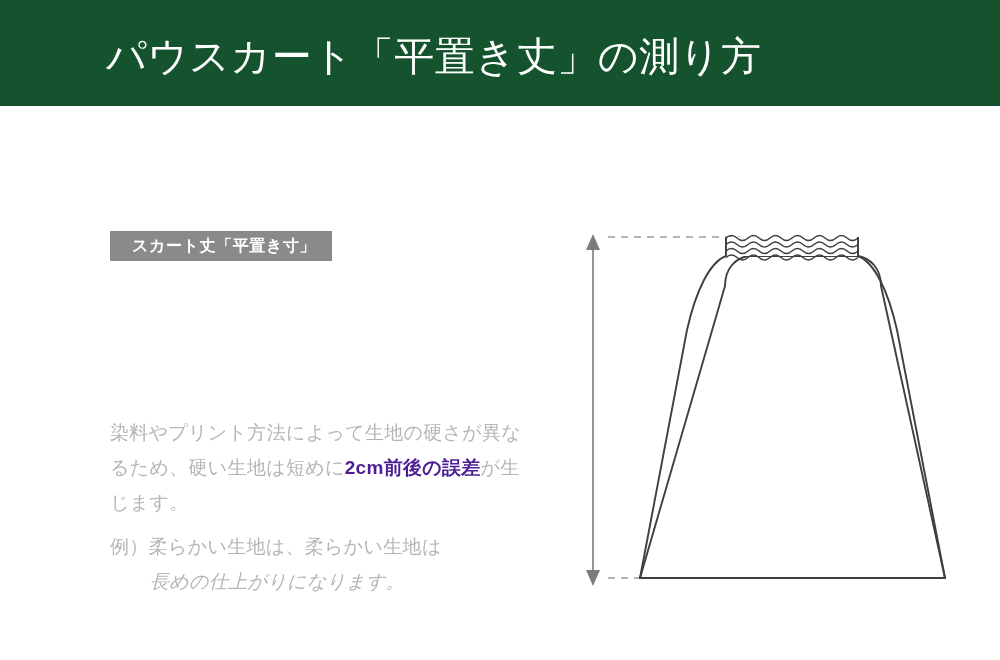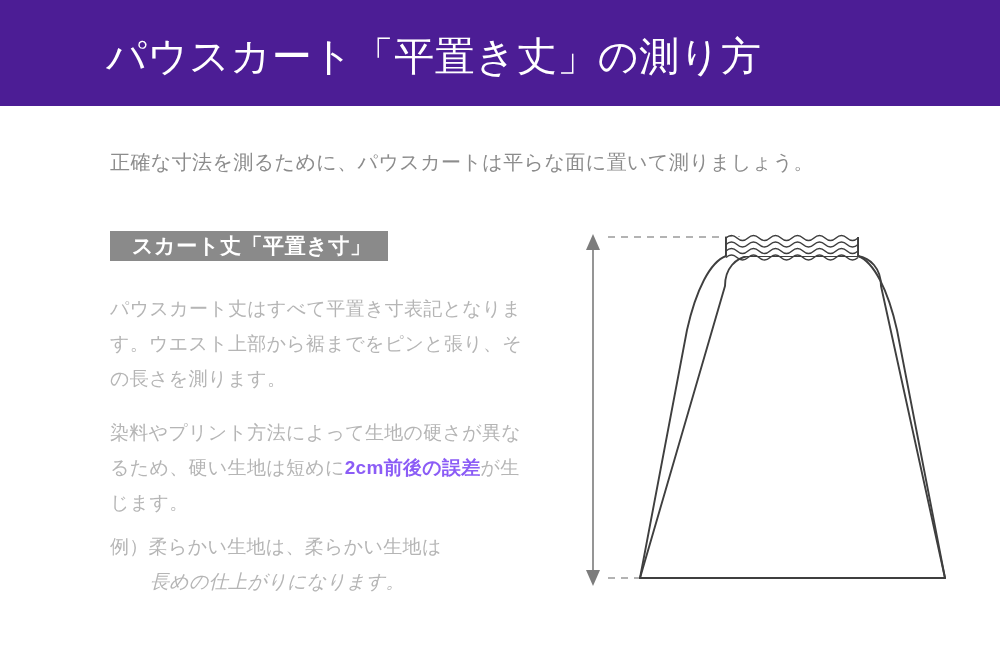--- a/index.html
+++ b/index.html
@@ -22,21 +22,21 @@
     background: #ffffff;
   }
 
   
   .header-bar {
     position: absolute;
     left: 0;
     top: 0;
     width: 1000px;
     height: 106px;
-    background: #4c1d95;
+    background: #14532d;
   }
   .header-title {
     position: absolute;
     left: 106px;
     top: 34px;
     font-size: 40px;
     line-height: 44px;
     color: #ffffff;
     letter-spacing: 0.5px;
     white-space: nowrap;
@@ -57,21 +57,21 @@
 
   
   .section-badge {
     position: absolute;
     left: 110px;
     top: 231px;
     height: 30px;
     padding: 0 16px 0 22px;
     background: #8a8a8a;
     color: #ffffff;
-    font-size: 21px;
+    font-size: 16px;
     line-height: 30px;
     font-weight: 700;
     letter-spacing: 0.6px;
     white-space: nowrap;
     box-sizing: border-box;
   }
 
   
   .para {
     position: absolute;
@@ -92,21 +92,21 @@
   }
   .para-3 .hang {
     display: inline-block;
   }
   .para-3 .line2 {
     display: block;
     padding-left: 40px;
     font-style: italic;
   }
   .emph {
-    color: #8b5cf6;
+    color: #4c1d95;
     font-weight: 700;
   }
 
   
   .diagram {
     position: absolute;
     left: 560px;
     top: 210px;
     width: 420px;
     height: 400px;
@@ -115,25 +115,23 @@
 </style>
 </head>
 <body>
 
 <div id="page">
 
   <div class="header-bar">
     <div class="header-title">パウスカート「平置き丈」の測り方</div>
   </div>
 
-  <div class="intro-text">正確な寸法を測るために、パウスカートは平らな面に置いて測りましょう。</div>
 
   <div class="section-badge">スカート丈「平置き寸」</div>
 
-  <div class="para para-1">パウスカート丈はすべて平置き寸表記となります。ウエスト上部から裾までをピンと張り、その長さを測ります。</div>
 
   <div class="para para-2">
     <span>染料やプリント方法によって生地の硬さが異なるため、硬い生地は短めに</span><span class="emph">2cm前後の誤差</span><span>が生じます。</span>
   </div>
 
   <div class="para para-3">
     <span class="hang">例）柔らかい生地は、柔らかい生地は</span>
     <span class="line2">長めの仕上がりになります。</span>
   </div>
 

